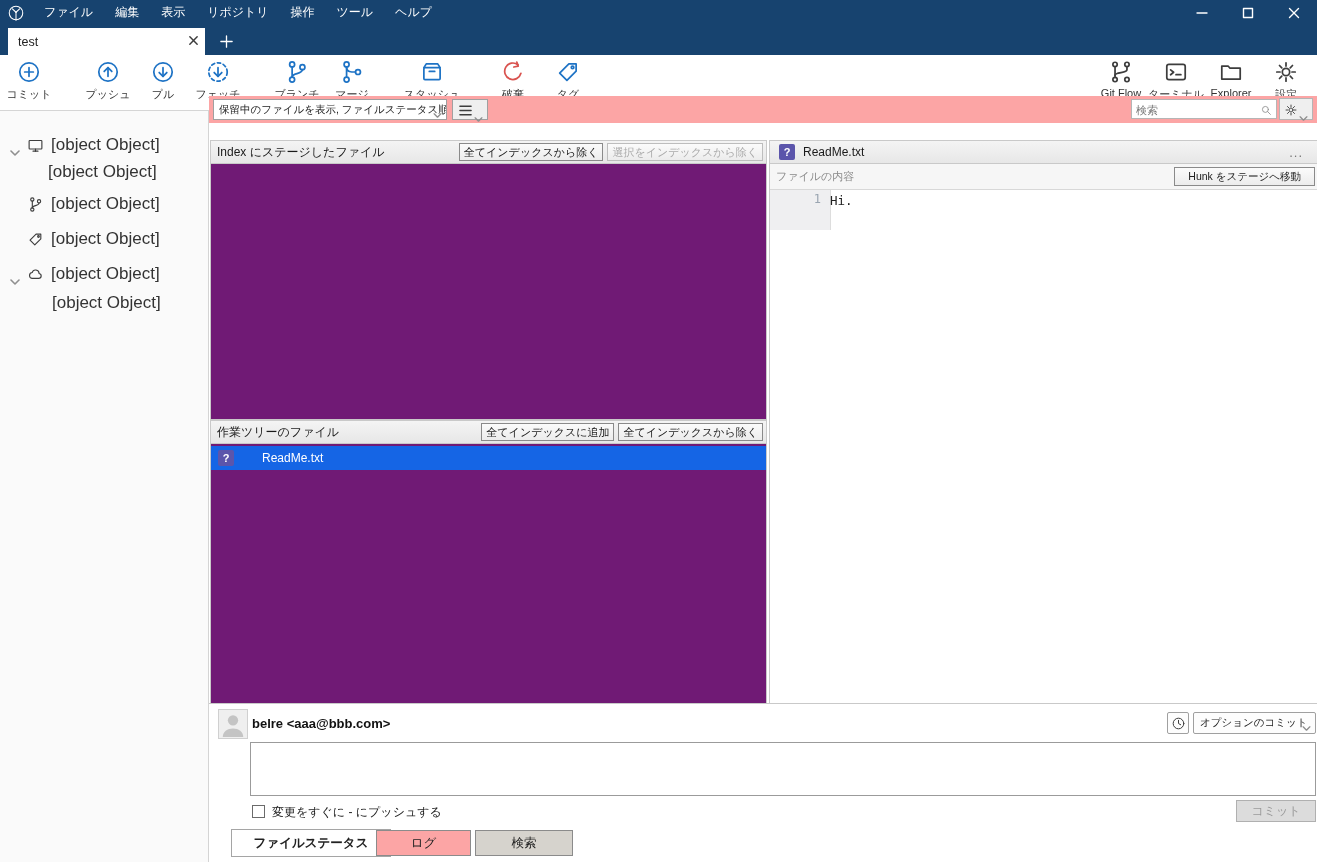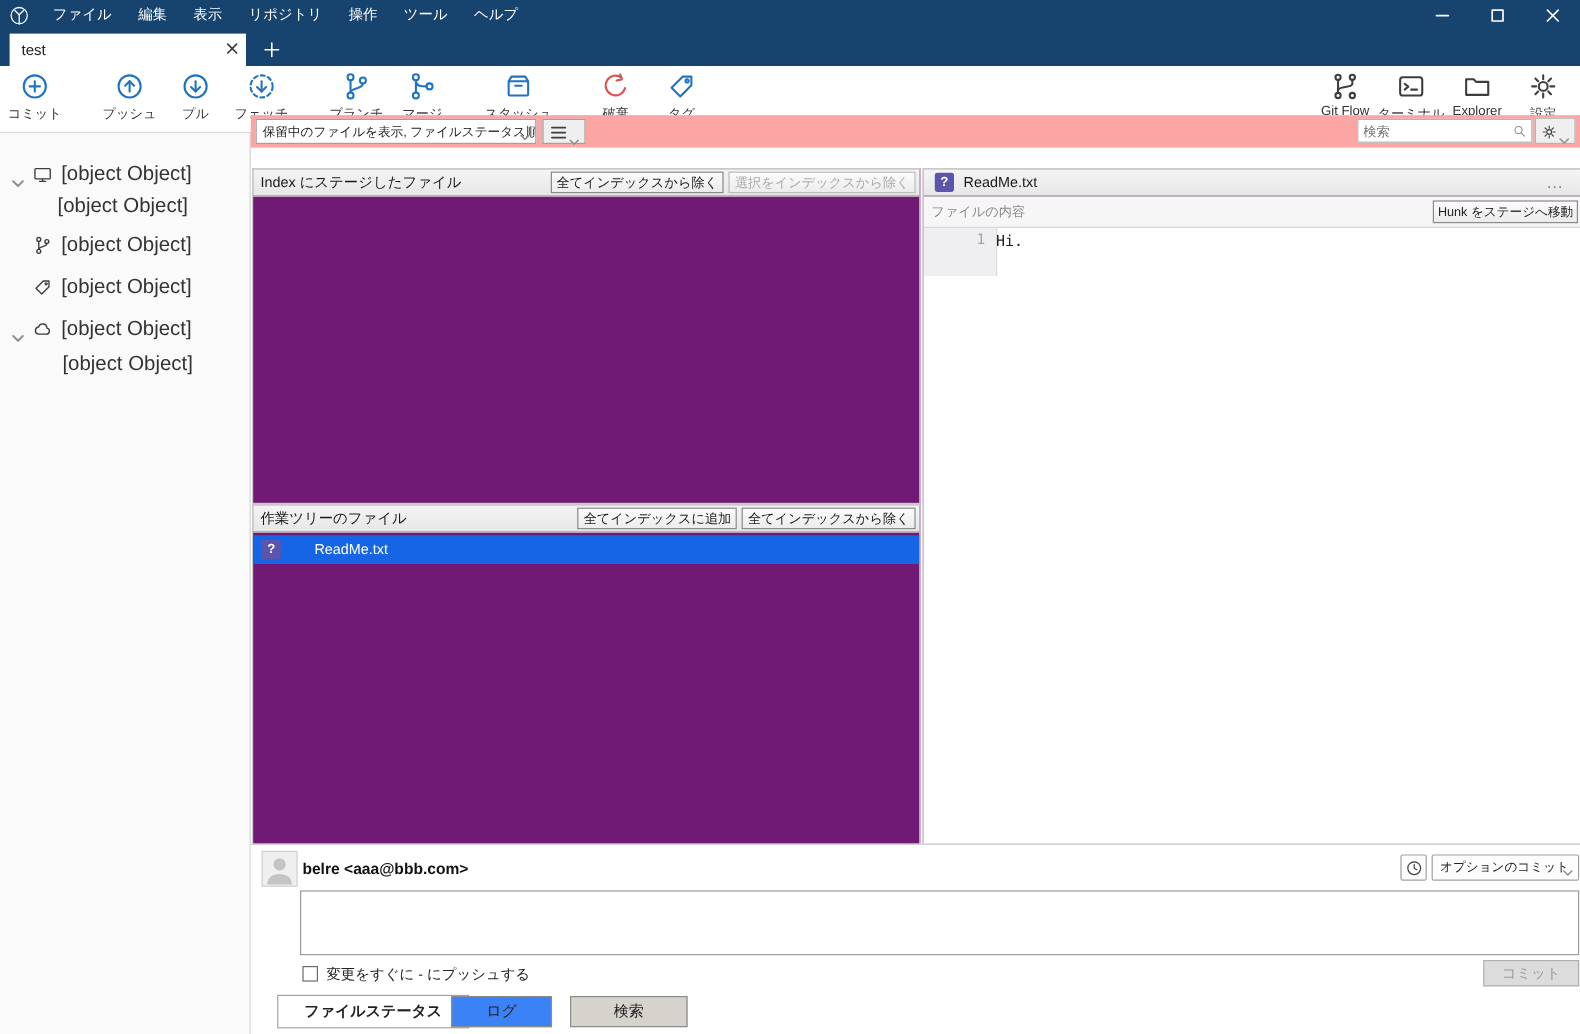--- a/index.html
+++ b/index.html
@@ -69,39 +69,39 @@
   .file-row { height:24px; margin-top:2px; display:flex; align-items:center; background:#1565e5; color:#fff; font-size:12px; padding-left:7px; cursor:default; }
   .badge { width:16px; height:16px; border-radius:2px; background:#5b55ab; color:#fff; font-weight:bold; font-size:11px; display:flex; align-items:center; justify-content:center; flex:none; }
   .file-row .badge { margin-right:28px; }
 
   
   #diff-header .badge { margin-left:3px; }
   #diff-filename { margin-left:8px; }
   #diff-more { color:#777; font-size:13px; margin-right:11px; letter-spacing:1px; }
   #diff-subheader { height:26px; background:#f6f6f6; border-bottom:1px solid #d8d8d8; display:flex; align-items:center; padding:0 2px 0 6px; }
   #diff-subtitle { font-size:11px; color:#8a8a8a; }
-  #hunk-btn { font-size:10.5px; height:19px; padding:0 3px; background:linear-gradient(#fbfbfb,#ececec); border:1px solid #8a8a8a; color:#222; margin-left:auto; display:flex; align-items:center; white-space:nowrap; }
+  #hunk-btn { font-size:10.5px; height:19px; padding:0 13px; background:linear-gradient(#fbfbfb,#ececec); border:1px solid #8a8a8a; color:#222; margin-left:auto; display:flex; align-items:center; white-space:nowrap; }
   #code-area { position:relative; height:513px; background:#fff; }
   #gutter { position:absolute; left:0; top:0; width:61px; height:40px; background:#efeff1; border-right:1px solid #dddddd; }
   .line-no { text-align:right; padding-right:9px; font-family:"DejaVu Sans Mono","Liberation Mono",monospace; font-size:12px; color:#9aa5b1; line-height:19px; }
   .code-line { position:absolute; left:60px; top:1px; font-family:"DejaVu Sans Mono","Liberation Mono",monospace; font-size:12.5px; color:#222; line-height:19px; }
 
   
   #commit-panel { left:209px; top:703px; width:1108px; height:159px; background:#fff; border-top:1px solid #c9c9c9; }
   #avatar { position:absolute; left:9px; top:5px; width:30px; height:30px; background:#efefef; border:1px solid #d0d0d0; }
   #author { position:absolute; left:43px; top:12px; font-size:13px; font-weight:bold; color:#111; }
   #history-btn { position:absolute; left:958px; top:8px; width:22px; height:22px; background:#fdfdfd; border:1px solid #a0a0a0; border-radius:2px; display:flex; align-items:center; justify-content:center; }
   #commit-options-btn { position:absolute; left:984px; top:8px; width:123px; height:22px; background:#fdfdfd; border:1px solid #a0a0a0; border-radius:2px; font-size:10.5px; color:#222; display:flex; align-items:center; padding:0 14px 0 6px; white-space:nowrap; }
   #commit-message { position:absolute; left:41px; top:38px; width:1066px; height:54px; border:1px solid #9b9b9b; resize:none; font-family:inherit; font-size:12.5px; padding:4px; outline:none; }
   #push-checkbox { position:absolute; left:43px; top:101px; width:13px; height:13px; border:1px solid #6b6b6b; background:#fff; }
   #push-label { position:absolute; left:63px; top:100px; font-size:12px; color:#222; }
   #commit-btn { position:absolute; left:1027px; top:96px; width:80px; height:22px; background:#dcdcdc; border:1px solid #b0b0b0; color:#9a9a9a; font-size:12px; display:flex; align-items:center; justify-content:center; }
   .bottom-tab { position:absolute; top:125px; height:28px; display:flex; align-items:center; justify-content:center; font-size:12.5px; color:#222; cursor:default; }
   #tab-file-status { left:22px; width:160px; background:#fff; border:1px solid #a5a5a5; font-weight:bold; }
-  #tab-log { left:167px; top:126px; width:84px; height:26px; background:#3b82f6; border:1px solid #8b8b8b; }
+  #tab-log { left:167px; top:126px; width:95px; height:26px; background:#fca5a5; border:1px solid #8b8b8b; }
   #tab-search { left:266px; top:126px; width:98px; height:26px; background:#d6d3cd; border:1px solid #8b8b8b; }
 </style>
 </head>
 <body>
 
 <div id="window">
 
   <div id="tabbar" class="abs">
     <div id="repo-tab">
       <span class="tab-title">test</span>

